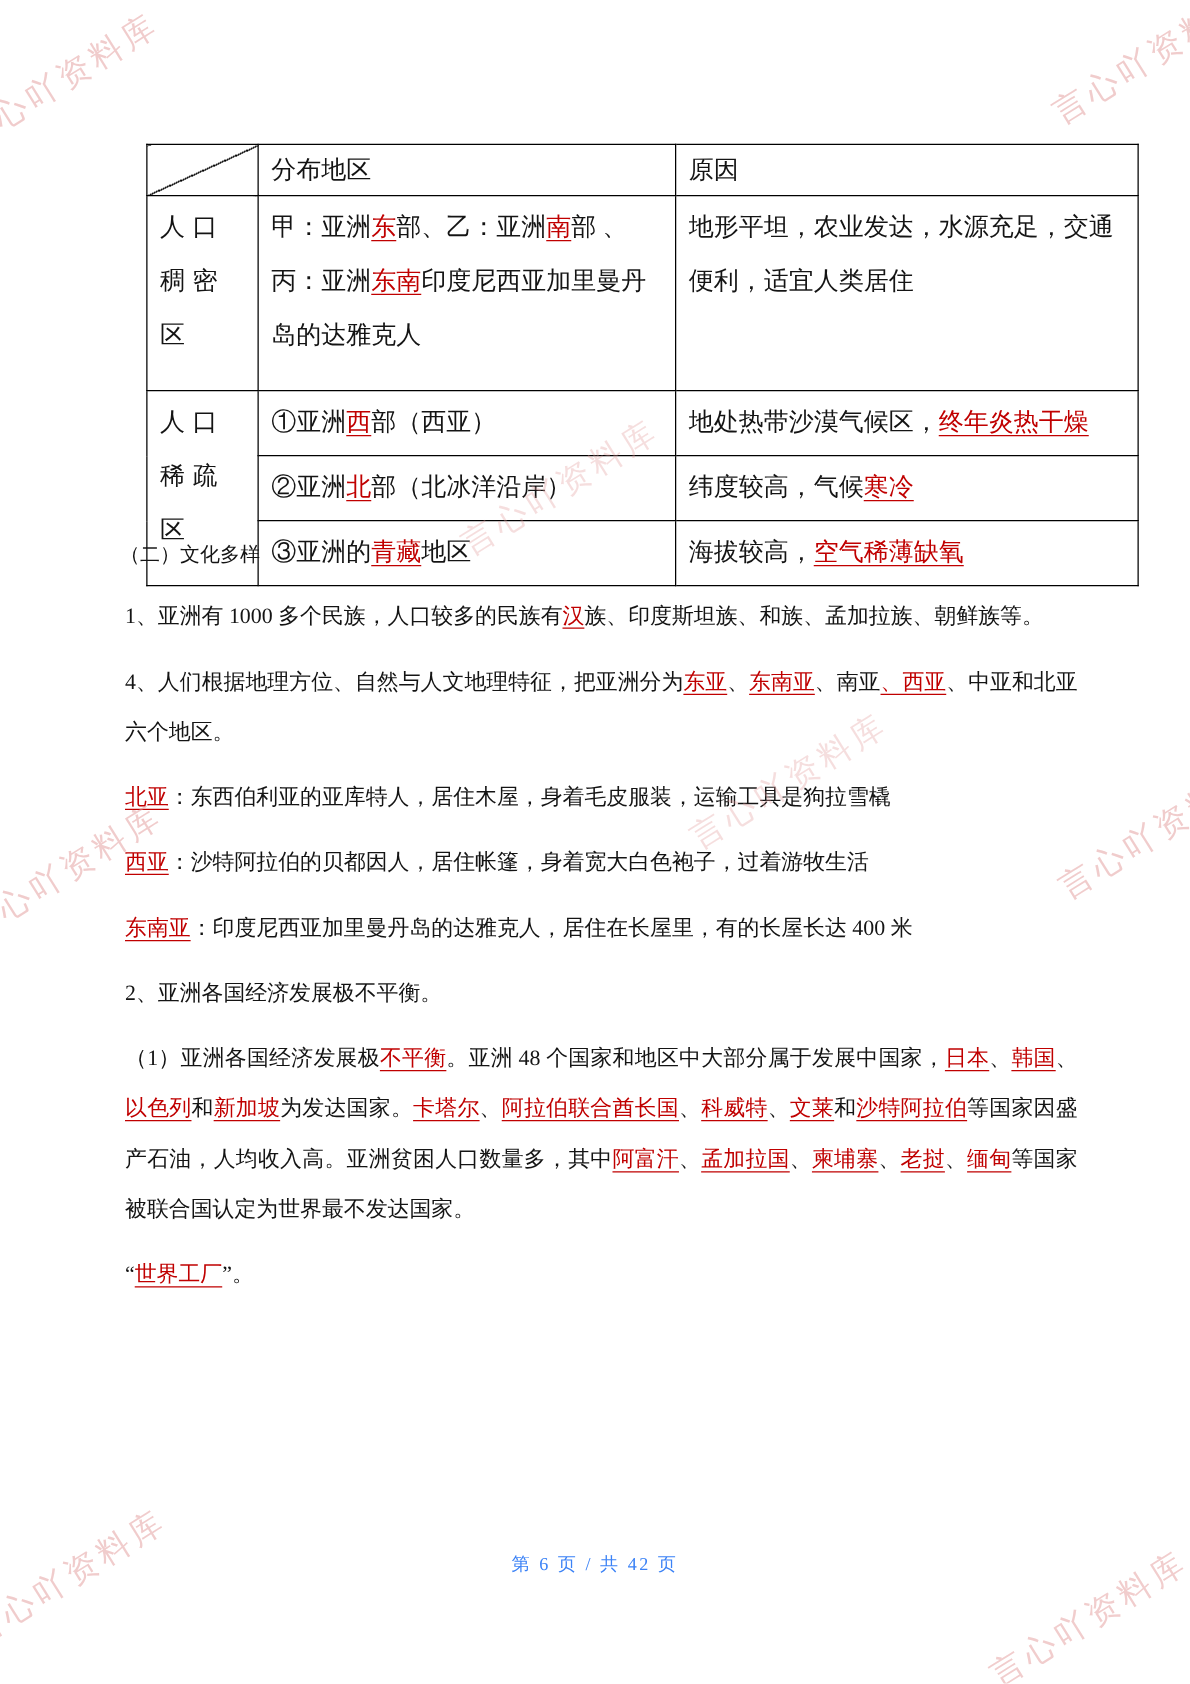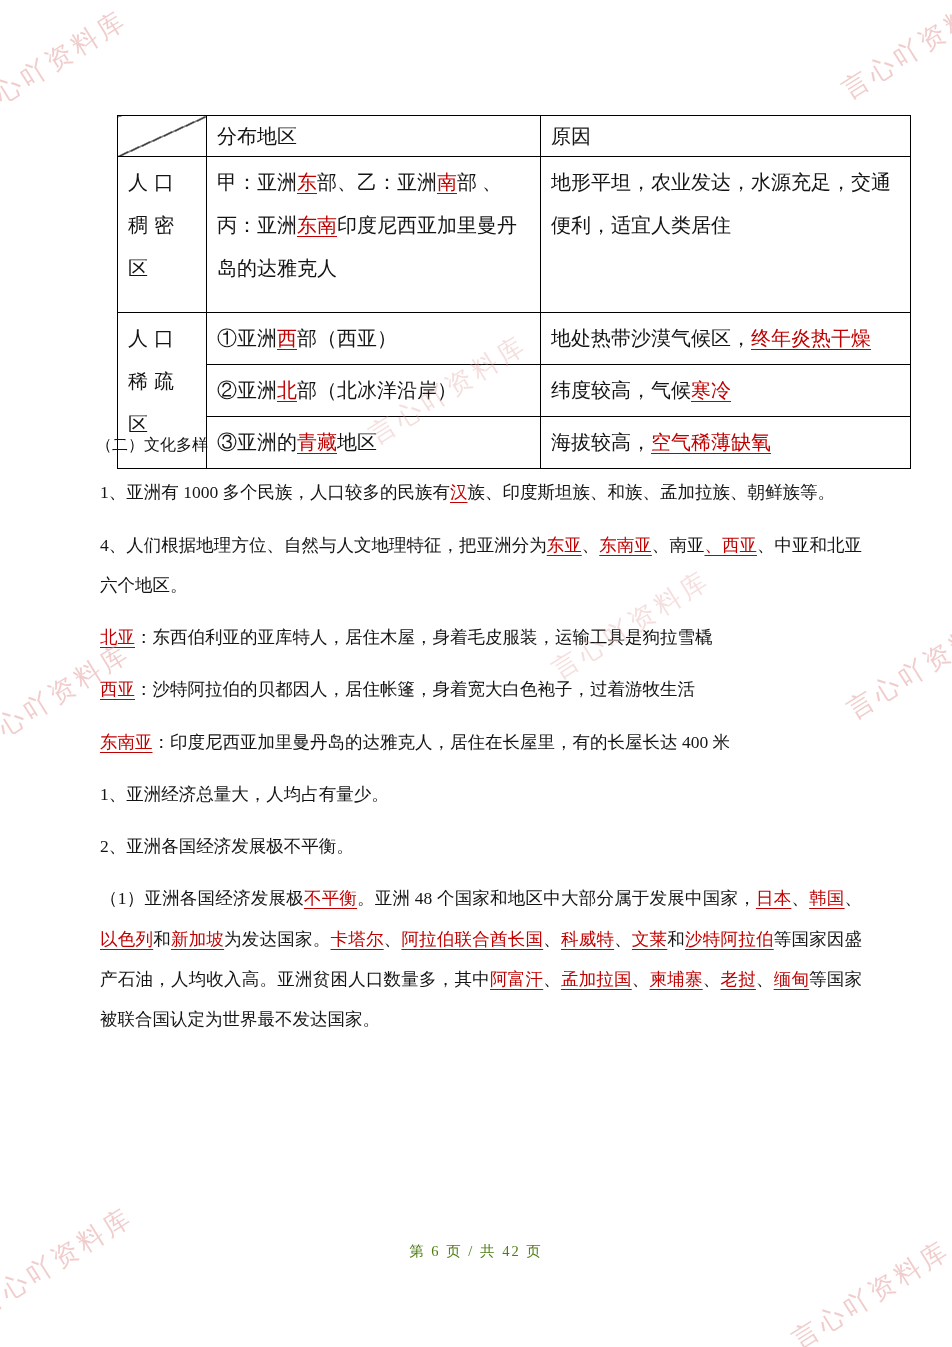--- a/index.html
+++ b/index.html
@@ -89,21 +89,21 @@
   .para { margin: 12px; text-align: justify; }
 
   
   .page-footer {
     position: absolute;
     left: 0; right: 0;
     top: 1242px;
     text-align: center;
     font-size: 14.5px;
     letter-spacing: 2px;
-    color: #4d7c0f;
+    color: #3b82f6;
     z-index: 2;
   }
 </style>
 </head>
 <body>
 
 <div class="page">
 
   <span class="watermark" style="left:-28px; top:95px;">言心吖资料库</span>
   <span class="watermark" style="left:845px; top:75px;">言心吖资料库</span>
@@ -149,21 +149,21 @@
 
   <main class="content">
 
     <h2 class="section-heading">（二）文化多样</h2>
     <p class="para"><span>1、亚洲有 1000 多个民族，人口较多的民族有</span><span class="hl">汉</span><span>族、印度斯坦族、和族、孟加拉族、朝鲜族等。</span></p>
     <p class="para"><span>4、人们根据地理方位、自然与人文地理特征，把亚洲分为</span><span class="hl">东亚</span><span>、</span><span class="hl">东南亚</span><span>、南亚</span><span class="hl">、西亚</span><span>、中亚和北亚六个地区。</span></p>
     <p class="para"><span class="hl">北亚</span><span>：东西伯利亚的亚库特人，居住木屋，身着毛皮服装，运输工具是狗拉雪橇</span></p>
     <p class="para"><span class="hl">西亚</span><span>：沙特阿拉伯的贝都因人，居住帐篷，身着宽大白色袍子，过着游牧生活</span></p>
     <p class="para"><span class="hl">东南亚</span><span>：印度尼西亚加里曼丹岛的达雅克人，居住在长屋里，有的长屋长达 400 米</span></p>
 
-    <p class="para"><span>1、亚洲经济总量大，人均占有量少。</span></p>
     <p class="para"><span>2、亚洲各国经济发展极不平衡。</span></p>
     <p class="para"><span>（1）亚洲各国经济发展极</span><span class="hl">不平衡</span><span>。亚洲 48 个国家和地区中大部分属于发展中国家，</span><span class="hl">日本</span><span>、</span><span class="hl">韩国</span><span>、</span><span class="hl">以色列</span><span>和</span><span class="hl">新加坡</span><span>为发达国家。</span><span class="hl">卡塔尔</span><span>、</span><span class="hl">阿拉伯联合酋长国</span><span>、</span><span class="hl">科威特</span><span>、</span><span class="hl">文莱</span><span>和</span><span class="hl">沙特阿拉伯</span><span>等国家因盛产石油，人均收入高。亚洲贫困人口数量多，其中</span><span class="hl">阿富汗</span><span>、</span><span class="hl">孟加拉国</span><span>、</span><span class="hl">柬埔寨</span><span>、</span><span class="hl">老挝</span><span>、</span><span class="hl">缅甸</span><span>等国家被联合国认定为世界最不发达国家。</span></p>
+    <p class="para"><span>“</span><span class="hl">世界工厂</span><span>”。</span></p>
 
   </main>
 
   <div class="page-footer">第 6 页 / 共 42 页</div>
 
 </div>
 
 </body></html>

